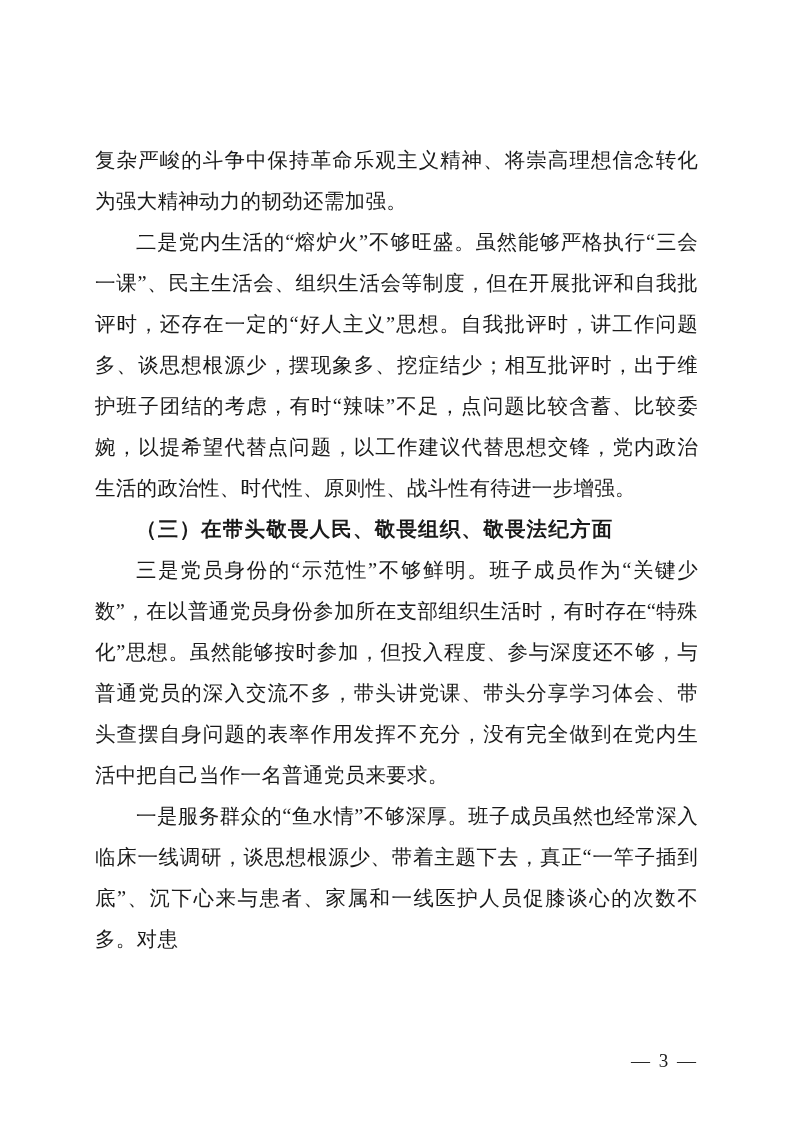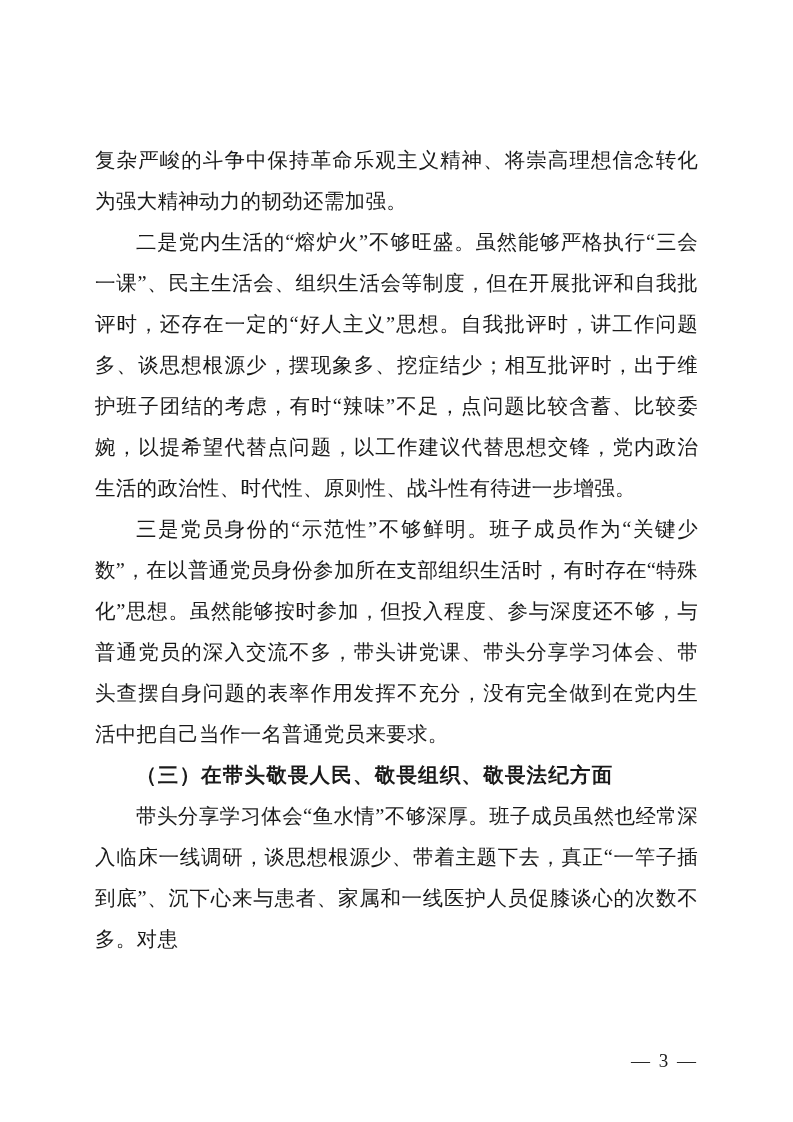--- a/index.html
+++ b/index.html
@@ -64,29 +64,29 @@
   <div class="doc-body">
 
     <p class="para">
       <span>复杂严峻的斗争中保持革命乐观主义精神、将崇高理想信念转化为强大精神动力的韧劲还需加强。</span>
     </p>
 
     <p class="para indent">
       <span class="lead">二是党内生活的“熔炉火”不够旺盛。</span><span>虽然能够严格执行“三会一课”、民主生活会、组织生活会等制度，但在开展批评和自我批评时，还存在一定的“好人主义”思想。自我批评时，讲工作问题多、谈思想根源少，摆现象多、挖症结少；相互批评时，出于维护班子团结的考虑，有时“辣味”不足，点问题比较含蓄、比较委婉，以提希望代替点问题，以工作建议代替思想交锋，党内政治生活的政治性、时代性、原则性、战斗性有待进一步增强。</span>
     </p>
 
+    <p class="para heading">
+      <span class="htext">（三）在带头敬畏人民、敬畏组织、敬畏法纪方面</span>
+    </p>
+
     <p class="para indent">
       <span class="lead">三是党员身份的“示范性”不够鲜明。</span><span>班子成员作为“关键少数”，在以普通党员身份参加所在支部组织生活时，有时存在“特殊化”思想。虽然能够按时参加，但投入程度、参与深度还不够，与普通党员的深入交流不多，带头讲党课、带头分享学习体会、带头查摆自身问题的表率作用发挥不充分，没有完全做到在党内生活中把自己当作一名普通党员来要求。</span>
     </p>
 
-    <p class="para heading">
-      <span class="htext">（三）在带头敬畏人民、敬畏组织、敬畏法纪方面</span>
-    </p>
-
 
     <p class="para indent">
-      <span class="lead">带头分享学习体会“鱼水情”不够深厚。</span><span>班子成员虽然也经常深入临床一线调研，谈思想根源少、带着主题下去，真正“一竿子插到底”、沉下心来与患者、家属和一线医护人员促膝谈心的次数不多。对患</span>
+      <span class="lead">一是服务群众的“鱼水情”不够深厚。</span><span>班子成员虽然也经常深入临床一线调研，谈思想根源少、带着主题下去，真正“一竿子插到底”、沉下心来与患者、家属和一线医护人员促膝谈心的次数不多。对患</span>
     </p>
 
   </div>
 
   <div class="page-footer">— 3 —</div>
 </div>
 
 </body></html>

